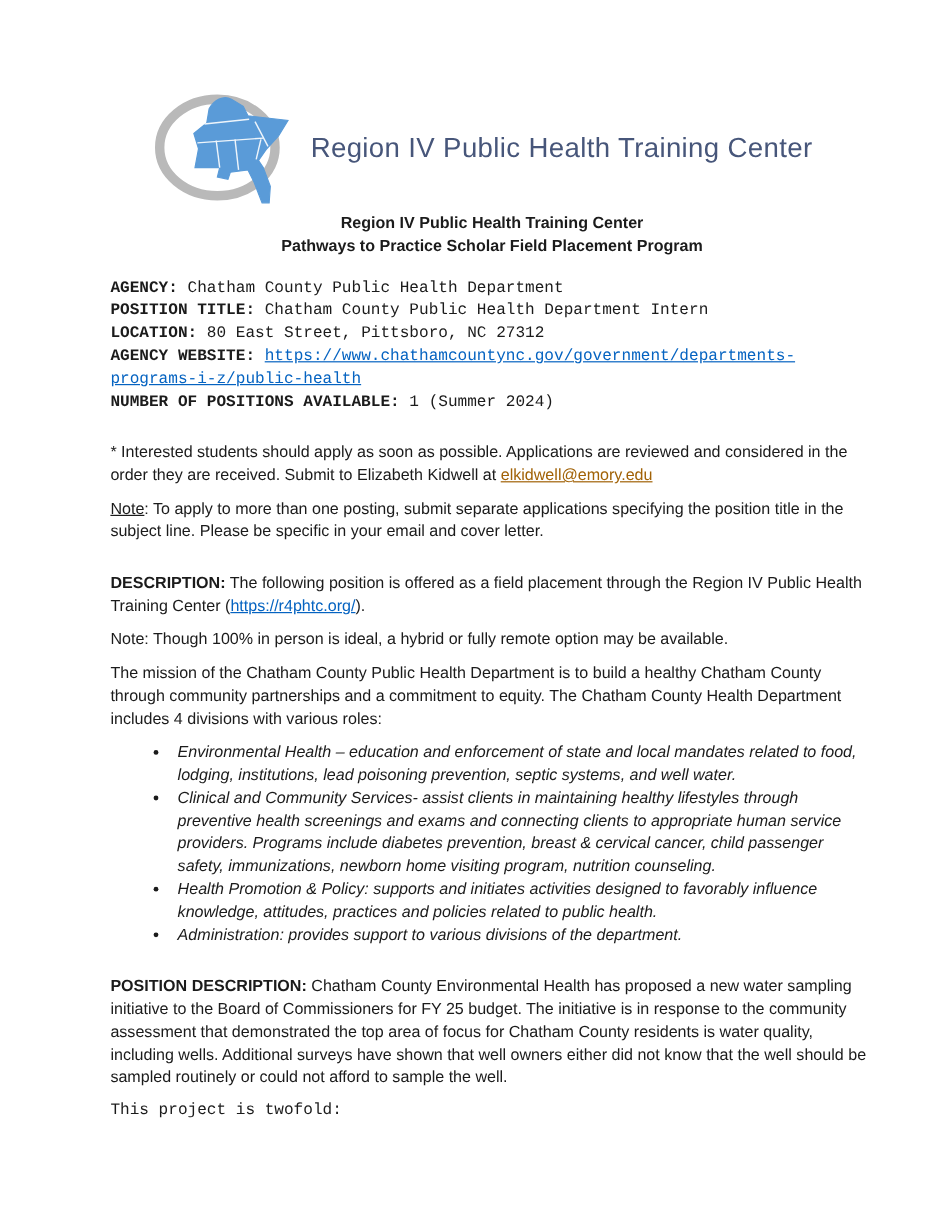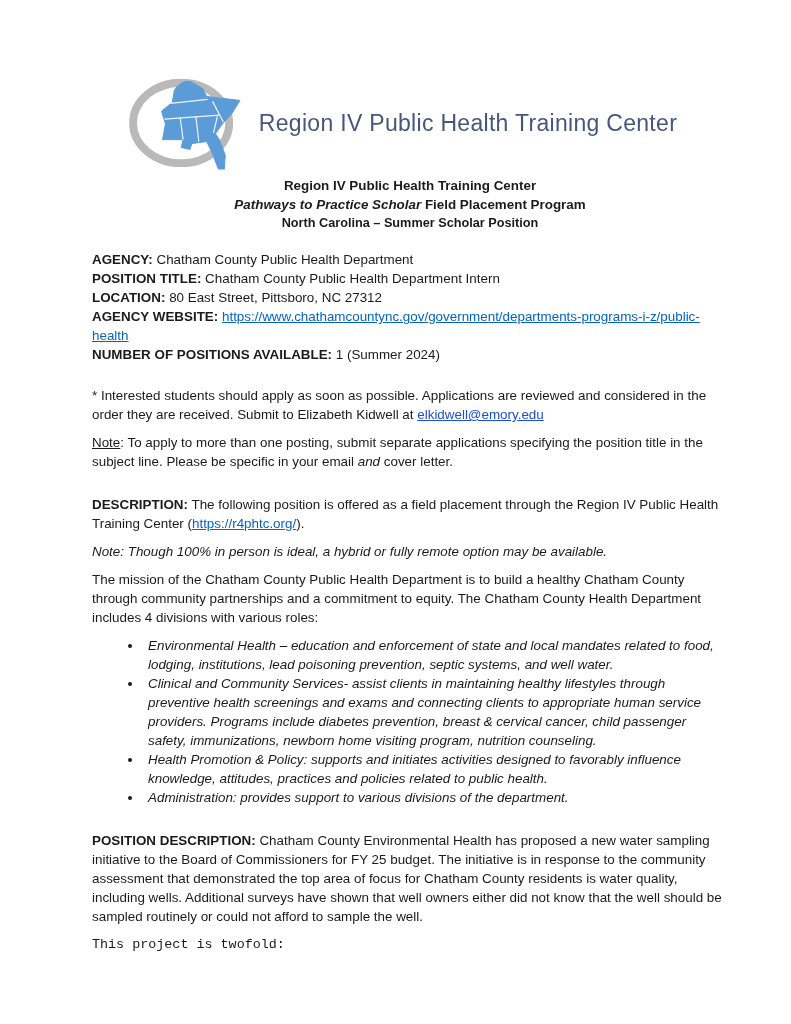--- a/index.html
+++ b/index.html
@@ -39,25 +39,25 @@
     white-space: nowrap;
   }
   
   .title-block {
     text-align: center;
     font-weight: bold;
     margin-bottom: 17px;
   }
   .title-block div { line-height: 19px; }
   .title-line3 { font-size: 12.7px; }
-  .ital { font-style: italic; }
+  .ital { }
   
   p { margin: 0 0 9px 0; }
   .details p { margin: 0; }
-  .details { margin-bottom: 22px; }
+  .details { margin-bottom: 22px; font-family: Liberation Mono, monospace; }
   b { font-weight: bold; }
   a {
     text-decoration: underline;
     overflow-wrap: break-word;
   }
   .gap-lg { margin-top: 24px; }
   .gap-md { margin-top: 15px; }
   ul.divisions {
     margin: 0 0 9px 0;
     padding-left: 51px;
@@ -89,32 +89,31 @@
           <path d="M90,47 L86,64"></path>
         </g>
       </svg>
     </span>
     <span class="logo-text" style="color:#47567a;">Region IV Public Health Training Center</span>
   </div>
 
   <div class="title-block">
     <div>Region IV Public Health Training Center</div>
     <div><span class="ital">Pathways to Practice Scholar</span><span> Field Placement Program</span></div>
-    <div class="title-line3">North Carolina – Summer Scholar Position</div>
   </div>
 
   <div class="details">
     <p><b>AGENCY:</b> <span>Chatham County Public Health Department</span></p>
     <p><b>POSITION TITLE:</b> <span>Chatham County Public Health Department Intern</span></p>
     <p><b>LOCATION:</b> <span>80 East Street, Pittsboro, NC 27312</span></p>
     <p><b>AGENCY WEBSITE:</b> <a href="#" style="color:#0563c1;">https://www.chathamcountync.gov/government/departments-programs-i-z/public-health</a></p>
     <p><b>NUMBER OF POSITIONS AVAILABLE:</b> <span>1 (Summer 2024)</span></p>
   </div>
 
-  <p class="gap-md"><span>* Interested students should apply as soon as possible. Applications are reviewed and considered in the order they are received. Submit to Elizabeth Kidwell at </span><a href="#" style="color:#1d4ed8;">elkidwell@emory.edu</a></p>
+  <p class="gap-md"><span>* Interested students should apply as soon as possible. Applications are reviewed and considered in the order they are received. Submit to Elizabeth Kidwell at </span><a href="#" style="color:#a16207;">elkidwell@emory.edu</a></p>
 
   <p><span class="note-word">Note</span><span>: To apply to more than one posting, submit separate applications specifying the position title in the subject line. Please be specific in your email </span><span class="ital">and</span><span> cover letter.</span></p>
 
   <p class="gap-lg"><b>DESCRIPTION:</b><span> The following position is offered as a field placement through the Region IV Public Health Training Center (</span><a href="#" style="color:#0563c1;">https://r4phtc.org/</a><span>).</span></p>
 
   <p class="ital">Note: Though 100% in person is ideal, a hybrid or fully remote option may be available.</p>
 
   <p>The mission of the Chatham County Public Health Department is to build a healthy Chatham County through community partnerships and a commitment to equity. The Chatham County Health Department includes 4 divisions with various roles:</p>
 
   <ul class="divisions">

